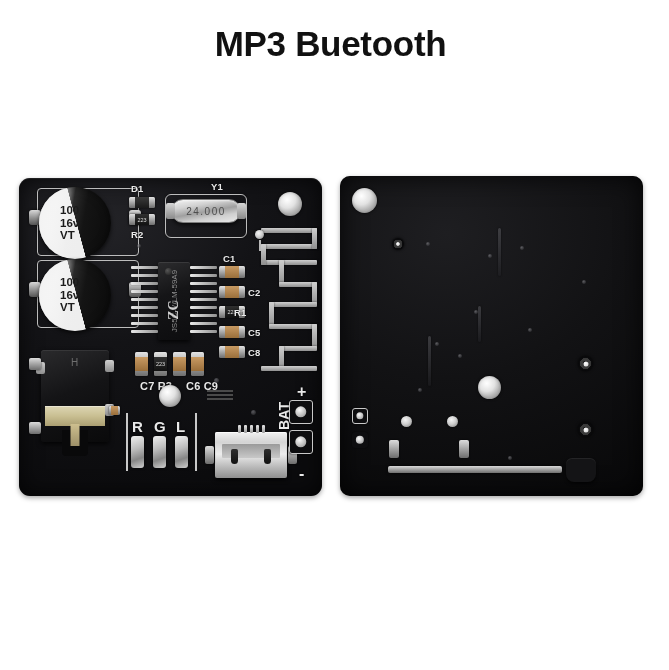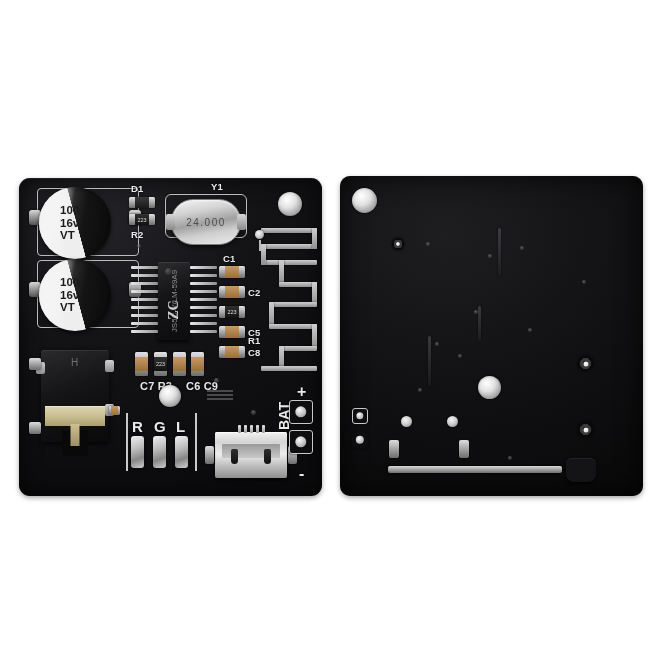--- a/index.html
+++ b/index.html
@@ -282,20 +282,21 @@
     background: linear-gradient(180deg,#d9d9d9,#9d9d9d 55%,#6f6f6f);
     box-shadow:0 0 3px rgba(0,0,0,.8);
   }
 </style>
 </head>
 <body>
 
 <div id="stage">
 
   <div class="heading">
+    <div class="h-line1">MP3 Buetooth</div>
   </div>
 
   <div class="board" id="board-front">
 
     <div class="ecap-outline a" style="left:18px;top:10px;width:102px;height:68px;"></div>
     <div class="ecap-outline a" style="left:18px;top:82px;width:102px;height:68px;"></div>
 
     <div class="ecap-pad" style="left:10px;top:32px;"></div>
     <div class="ecap-pad" style="left:10px;top:104px;"></div>
     <div class="ecap-pad" style="left:110px;top:32px;"></div>
@@ -323,21 +324,21 @@
     <div class="smd blk" style="left:110px;top:19px;width:26px;height:11px;">
         <div class="body"></div>
       </div>
     <div class="smd res" style="left:110px;top:36px;width:26px;height:11px;">
         <div class="body"></div>
       </div>
     <div class="silk sm" style="left:112px;top:52px;">R2</div>
 
     <div class="silk sm" style="left:192px;top:4px;">Y1</div>
     <div class="ecap-outline a" style="left:146px;top:16px;width:82px;height:44px;border-radius:6px;"></div>
-    <div class="crystal" style="left:152px;top:21px;width:70px;height:46px;">
+    <div class="crystal" style="left:152px;top:21px;width:70px;height:24px;">
       <div class="leg" style="left:-6px;"></div>
       <div class="leg" style="right:-6px;"></div>
       <div class="cmark">24.000</div>
     </div>
 
     <div class="ic" style="left:139px;top:84px;width:32px;height:78px;">
       <div class="dot"></div>
       <div class="ictxt">JS5C-V/LM-59A9</div>
       <div class="iclogo">ZC</div>
     </div>
@@ -370,21 +371,21 @@
     <div class="silk sm" style="left:204px;top:76px;">C1</div>
 
     <div class="smd tan" style="left:200px;top:108px;width:26px;height:12px;">
         <div class="body"></div>
       </div>
     <div class="silk sm" style="left:229px;top:110px;">C2</div>
 
     <div class="smd res" style="left:200px;top:128px;width:26px;height:12px;">
         <div class="body"></div>
       </div>
-    <div class="silk sm" style="left:229px;top:130px;margin-top:28px;">R1</div>
+    <div class="silk sm" style="left:215px;top:130px;">R1</div>
 
     <div class="smd tan" style="left:200px;top:148px;width:26px;height:12px;">
         <div class="body"></div>
       </div>
     <div class="silk sm" style="left:229px;top:150px;">C5</div>
 
     <div class="smd tan" style="left:200px;top:168px;width:26px;height:12px;">
         <div class="body"></div>
       </div>
     <div class="silk sm" style="left:229px;top:170px;">C8</div>

